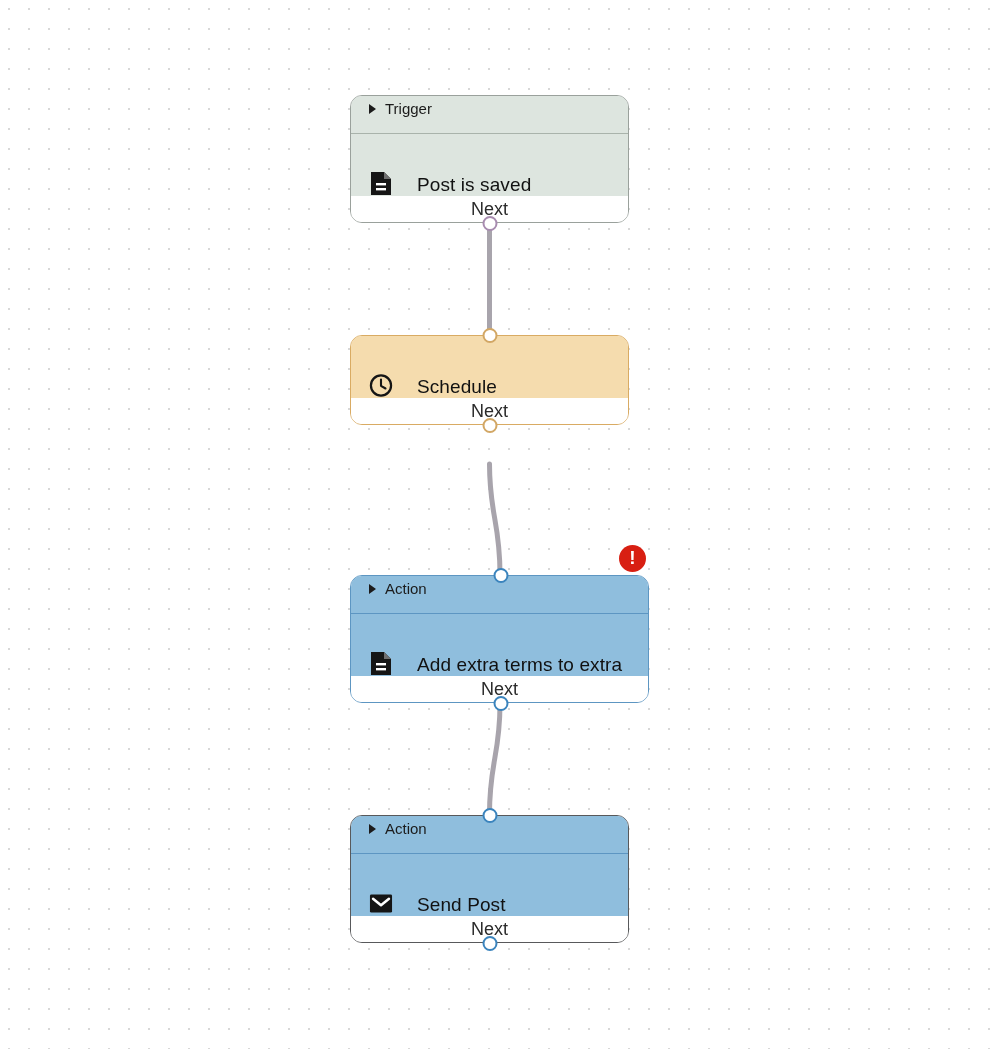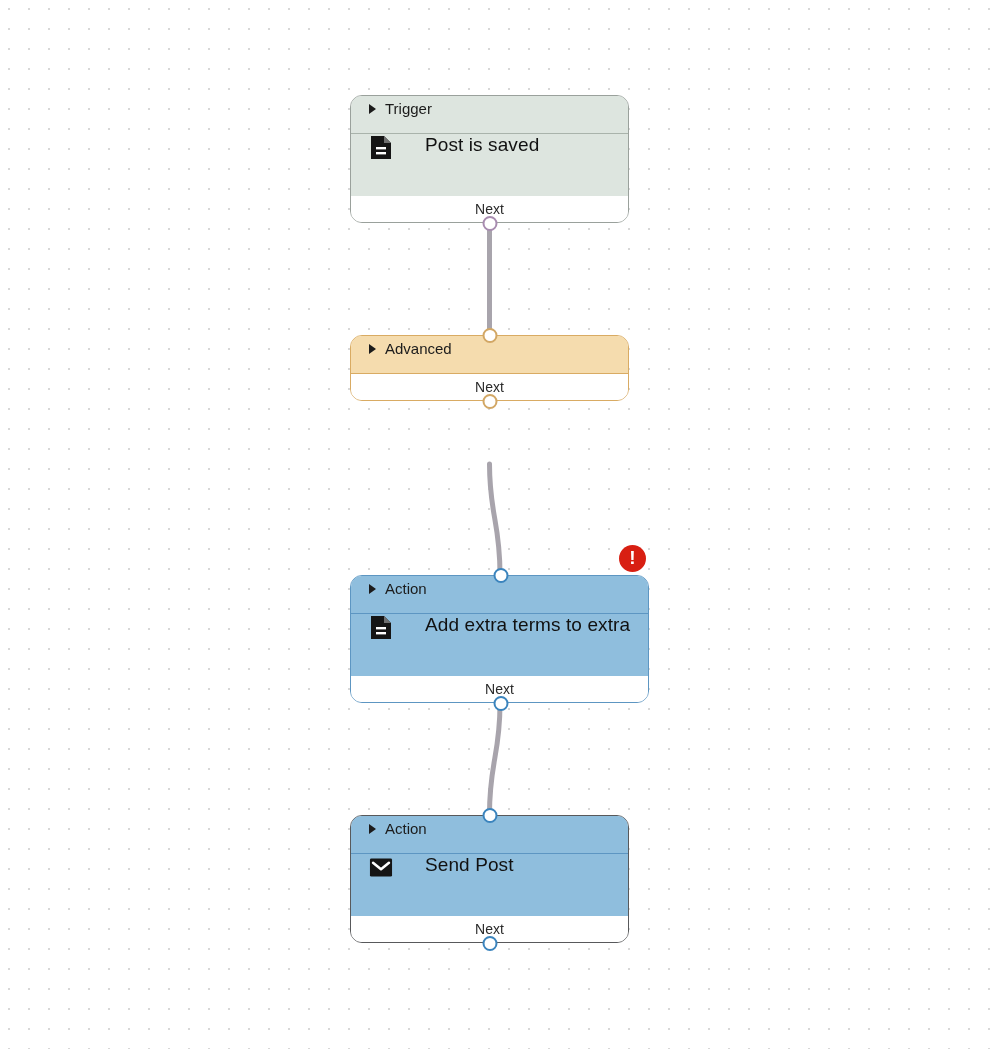--- a/index.html
+++ b/index.html
@@ -63,24 +63,24 @@
     width: 0; height: 0;
     border-left: 7.5px solid #1b1b1b;
     border-top: 5px solid transparent;
     border-bottom: 5px solid transparent;
     flex: none;
   }
   .header-label { white-space: nowrap; }
 
   .node-body {
     display: flex;
-    align-items: flex-start;
-    gap: 32px;
+    align-items: flex-end;
+    gap: 24px;
     height: 62px;
-    padding: 0 16px 12px 18px;
+    padding: 0 16px 0 18px;
     box-sizing: border-box;
   }
   .node-icon {
     flex: none;
     width: 24px;
     height: 26px;
     display: flex;
     align-items: center;
     justify-content: center;
   }
@@ -90,21 +90,21 @@
     white-space: nowrap;
     letter-spacing: 0.1px;
   }
 
   .node-footer {
     height: 26px;
     display: flex;
     align-items: center;
     justify-content: center;
     background: #ffffff;
-    font-size: 14px;
+    font-size: 18px;
     color: #2a2a2a;
   }
 
   
   .handle {
     position: absolute;
     width: 15px;
     height: 15px;
     border-radius: 50%;
     background: #ffffff;
@@ -191,23 +191,28 @@
       </div>
       <div class="node-footer">
         <span>Next</span>
       </div>
     </div>
     <div class="handle bottom"></div>
   </div>
 
   <div class="node theme-advanced" style="left:350px; top:335px; width:279px;">
     <div class="node-inner">
-      <div class="node-header">
-        <span class="caret"></span>
-        <span class="header-label">Advanced</span>
+      <div class="node-body">
+        <span class="node-icon">
+          <svg width="25" height="25" viewBox="0 0 25 25">
+            <circle cx="12.5" cy="12.5" r="10.5" fill="none" stroke="#151515" stroke-width="2.3"></circle>
+            <path d="M12.5 6.2 V12.8 L17.2 15.6" fill="none" stroke="#151515" stroke-width="2.2" stroke-linecap="round" stroke-linejoin="round"></path>
+          </svg>
+        </span>
+        <span class="node-title">Schedule</span>
       </div>
       <div class="node-footer">
         <span>Next</span>
       </div>
     </div>
     <div class="handle top"></div>
     <div class="handle bottom"></div>
   </div>
 
   <div class="node theme-action" style="left:350px; top:575px; width:299px;">

